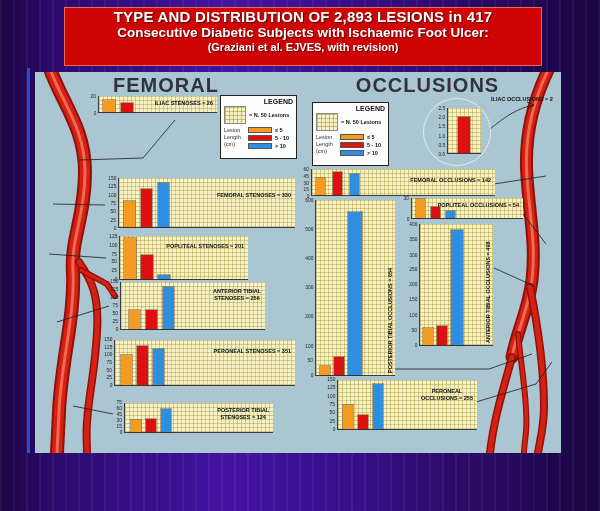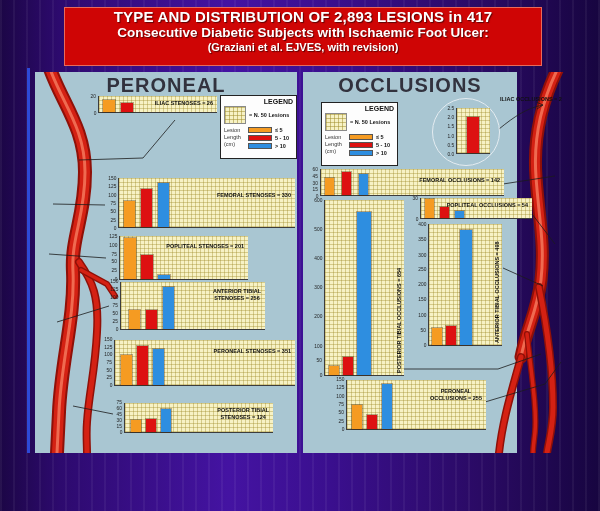--- a/index.html
+++ b/index.html
@@ -14,21 +14,21 @@
   .banner{
     position:absolute;left:64px;top:7px;width:478px;height:59px;box-sizing:border-box;
     background:#cf0505;border:1px solid #e96a5a;color:#fff;text-align:center;
     text-shadow:1px 1px 1px rgba(0,0,0,0.55);
   }
   .banner .l1{font-size:15px;font-weight:bold;letter-spacing:0.2px;}
   .banner .l2{font-size:13.5px;font-weight:bold;}
   .banner .l3{font-size:11px;font-weight:bold;margin-top:1px;}
   .panel{position:absolute;top:72px;height:381px;background:#a9c6d2;}
   .panel.left{left:35px;width:262px;}
-  .panel.right{left:303px;width:214px;}
+  .panel.right{left:294px;width:267px;}
   .panel-title{position:absolute;top:2px;left:0;width:100%;text-align:center;
     font-size:20px;font-weight:bold;color:#32323e;letter-spacing:1px;z-index:3;}
   svg.artery{position:absolute;left:0;top:0;z-index:1;pointer-events:none;}
   .chart{position:absolute;display:flex;align-items:stretch;z-index:2;}
   .yaxis{position:relative;width:13px;flex:none;}
   .tick{position:absolute;right:2px;font-size:8px;color:#1d1d1d;
     transform:translateY(-50%) scale(0.6);transform-origin:right center;white-space:nowrap;}
   .plot{position:relative;flex:1;background:#f7f2c5;
     border-left:1px solid #3c3c3c;border-bottom:1px solid #3c3c3c;
     background-image:
@@ -86,21 +86,21 @@
       <path d="M46,198 L72,212 L80,224" fill="none" stroke="#d42113" stroke-width="3.5" stroke-linecap="round"></path>
       <g stroke="#1c1c1c" stroke-width="0.8" fill="none">
         <path d="M140,48 L108,86 L44,88"></path>
         <path d="M70,133 L18,132"></path>
         <path d="M71,186 L14,182"></path>
         <path d="M74,234 L22,250"></path>
         <path d="M78,342 L38,334"></path>
       </g>
     </svg>
 
-    <div class="panel-title">PERONEAL</div>
+    <div class="panel-title">FEMORAL</div>
 
     <div class="chart" style="left:50px;top:24px;width:132px;height:17px">
         <div class="yaxis">
           <span class="tick" style="top: 0%;">20</span>
           <span class="tick" style="top: 100%;">0</span>
         </div>
         <div class="plot">
           <div class="bar" style="left: 4px; width: 12px; height: 75%; background: rgb(245, 155, 34);"></div>
           <div class="bar" style="left: 22px; width: 12px; height: 55%; background: rgb(221, 17, 17);"></div>
           <div class="ctitle right" style="top: 4px;">ILIAC STENOSES = 26</div>

